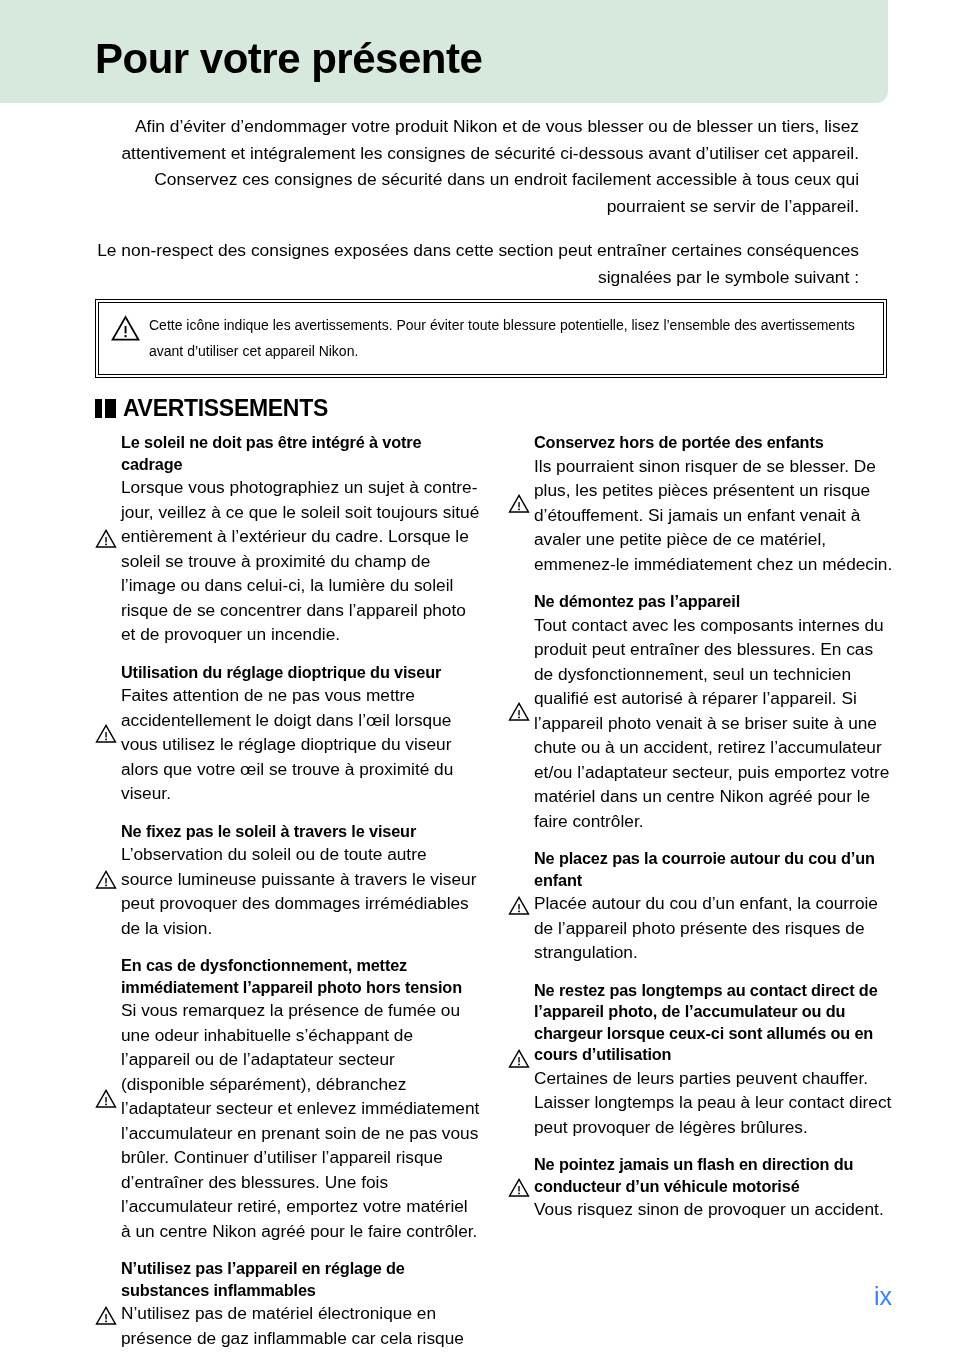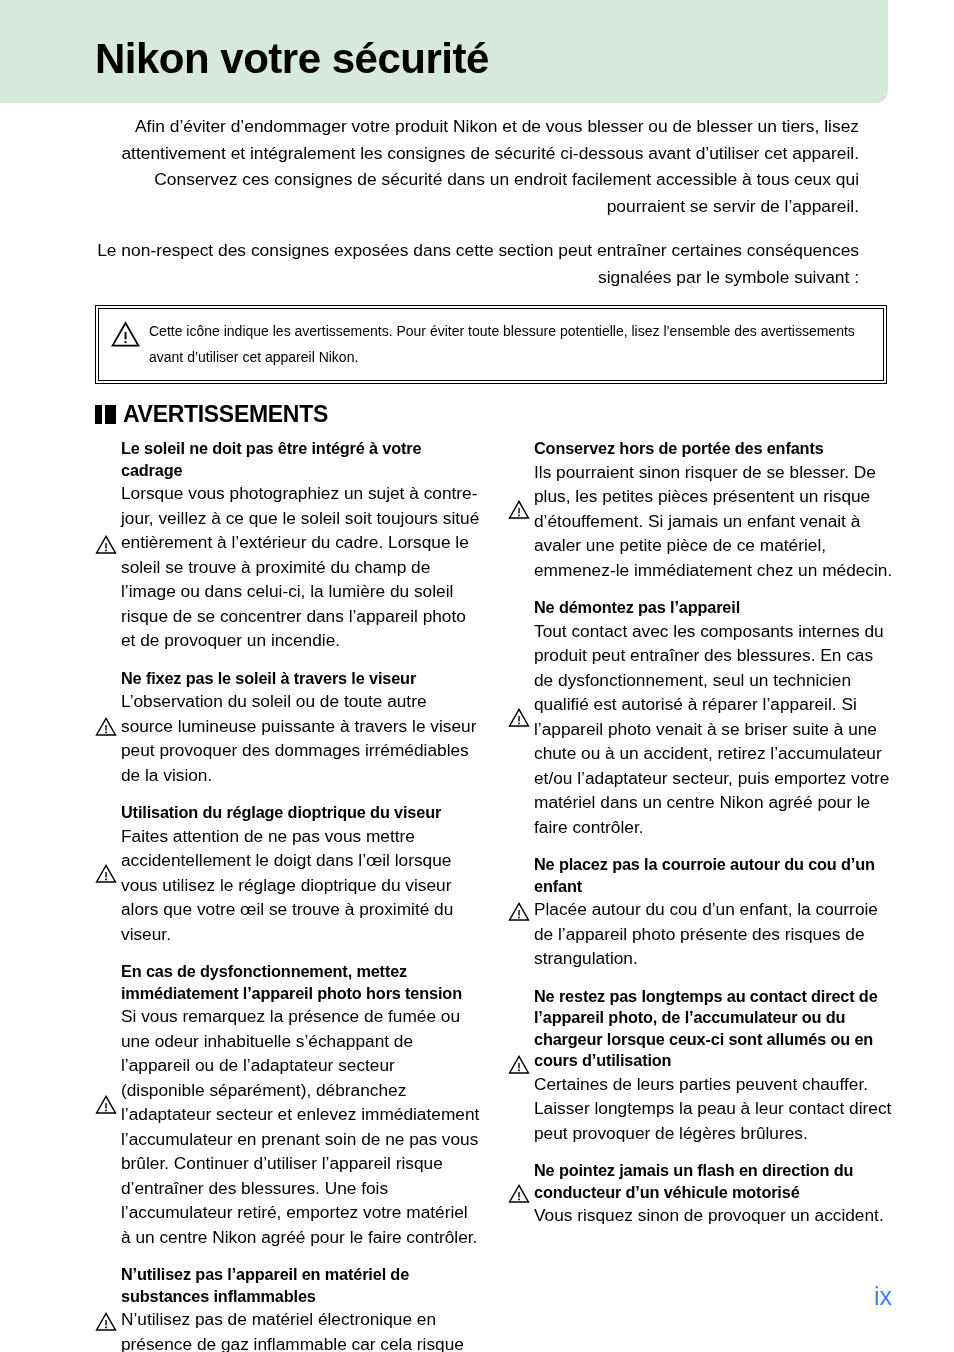--- a/index.html
+++ b/index.html
@@ -50,21 +50,21 @@
     width: 764px;
   }
   .intro-para {
     font-size: 17.4px;
     line-height: 26.5px;
     margin: 0 0 14px 0;
     text-align: right;
   }
   .intro-para.second {
     margin-top: 18px;
-    margin-bottom: 15px;
+    margin-bottom: 9px;
   }
 
   
   .note-box {
     border: 1px solid #000;
     padding: 2px;
     margin-top: 4px;
     width: 792px;
     box-sizing: border-box;
   }
@@ -162,21 +162,21 @@
     line-height: 1;
     color: #3b82f6;
   }
 </style>
 </head>
 <body>
 
 <div id="page">
 
   <div class="header-band" style="background: rgb(215, 232, 220);"></div>
-  <div class="page-title">Nikon votre sécurité</div>
+  <div class="page-title">Pour votre présente</div>
 
   <div class="content">
 
     <p class="intro-para">Afin d’éviter d’endommager votre produit Nikon et de vous blesser ou de blesser un tiers, lisez attentivement et intégralement les consignes de sécurité ci-dessous avant d’utiliser cet appareil. Conservez ces consignes de sécurité dans un endroit facilement accessible à tous ceux qui pourraient se servir de l’appareil.</p>
     <p class="intro-para second">Le non-respect des consignes exposées dans cette section peut entraîner certaines conséquences signalées par le symbole suivant :</p>
 
     <div class="note-box">
       <div class="note-box-inner">
         <span class="note-icon">
           <svg width="29" height="26" viewBox="0 0 29 26" aria-hidden="true">
@@ -215,63 +215,63 @@
 
         <div class="warn-item">
           <span class="warn-icon">
             <svg width="22" height="19" viewBox="0 0 29 26" aria-hidden="true">
               <path d="M14.5 2 L27.4 24.6 L1.6 24.6 Z" fill="none" stroke="#000" stroke-width="2" stroke-linejoin="miter"></path>
               <rect x="13.6" y="11" width="1.9" height="7.4" fill="#000"></rect>
               <circle cx="14.55" cy="21.1" r="1.3" fill="#000"></circle>
             </svg>
           </span>
           <div class="warn-body">
+            <p class="warn-title">Utilisation du réglage dioptrique du viseur</p>
+            <p class="warn-text">Faites attention de ne pas vous mettre accidentellement le doigt dans l’œil lorsque vous utilisez le réglage dioptrique du viseur alors que votre œil se trouve à proximité du viseur.</p>
+          </div>
+        </div>
+
+        <div class="warn-item">
+          <span class="warn-icon">
+            <svg width="22" height="19" viewBox="0 0 29 26" aria-hidden="true">
+              <path d="M14.5 2 L27.4 24.6 L1.6 24.6 Z" fill="none" stroke="#000" stroke-width="2" stroke-linejoin="miter"></path>
+              <rect x="13.6" y="11" width="1.9" height="7.4" fill="#000"></rect>
+              <circle cx="14.55" cy="21.1" r="1.3" fill="#000"></circle>
+            </svg>
+          </span>
+          <div class="warn-body">
             <p class="warn-title">Ne fixez pas le soleil à travers le viseur</p>
             <p class="warn-text">L’observation du soleil ou de toute autre source lumineuse puissante à travers le viseur peut provoquer des dommages irrémédiables de la vision.</p>
           </div>
         </div>
 
         <div class="warn-item">
           <span class="warn-icon">
             <svg width="22" height="19" viewBox="0 0 29 26" aria-hidden="true">
               <path d="M14.5 2 L27.4 24.6 L1.6 24.6 Z" fill="none" stroke="#000" stroke-width="2" stroke-linejoin="miter"></path>
               <rect x="13.6" y="11" width="1.9" height="7.4" fill="#000"></rect>
               <circle cx="14.55" cy="21.1" r="1.3" fill="#000"></circle>
             </svg>
           </span>
           <div class="warn-body">
-            <p class="warn-title">Utilisation du réglage dioptrique du viseur</p>
-            <p class="warn-text">Faites attention de ne pas vous mettre accidentellement le doigt dans l’œil lorsque vous utilisez le réglage dioptrique du viseur alors que votre œil se trouve à proximité du viseur.</p>
-          </div>
-        </div>
-
-        <div class="warn-item">
-          <span class="warn-icon">
-            <svg width="22" height="19" viewBox="0 0 29 26" aria-hidden="true">
-              <path d="M14.5 2 L27.4 24.6 L1.6 24.6 Z" fill="none" stroke="#000" stroke-width="2" stroke-linejoin="miter"></path>
-              <rect x="13.6" y="11" width="1.9" height="7.4" fill="#000"></rect>
-              <circle cx="14.55" cy="21.1" r="1.3" fill="#000"></circle>
-            </svg>
-          </span>
-          <div class="warn-body">
             <p class="warn-title">En cas de dysfonctionnement, mettez immédiatement l’appareil photo hors tension</p>
             <p class="warn-text">Si vous remarquez la présence de fumée ou une odeur inhabituelle s’échappant de l’appareil ou de l’adaptateur secteur (disponible séparément), débranchez l’adaptateur secteur et enlevez immédiatement l’accumulateur en prenant soin de ne pas vous brûler. Continuer d’utiliser l’appareil risque d’entraîner des blessures. Une fois l’accumulateur retiré, emportez votre matériel à un centre Nikon agréé pour le faire contrôler.</p>
           </div>
         </div>
 
         <div class="warn-item">
           <span class="warn-icon">
             <svg width="22" height="19" viewBox="0 0 29 26" aria-hidden="true">
               <path d="M14.5 2 L27.4 24.6 L1.6 24.6 Z" fill="none" stroke="#000" stroke-width="2" stroke-linejoin="miter"></path>
               <rect x="13.6" y="11" width="1.9" height="7.4" fill="#000"></rect>
               <circle cx="14.55" cy="21.1" r="1.3" fill="#000"></circle>
             </svg>
           </span>
           <div class="warn-body">
-            <p class="warn-title">N’utilisez pas l’appareil en matériel de substances inflammables</p>
+            <p class="warn-title">N’utilisez pas l’appareil en réglage de substances inflammables</p>
             <p class="warn-text">N’utilisez pas de matériel électronique en présence de gaz inflammable car cela risque de provoquer une explosion ou un incendie.</p>
           </div>
         </div>
 
       </div>
 
       <div class="column right">
 
         <div class="warn-item">
           <span class="warn-icon">

